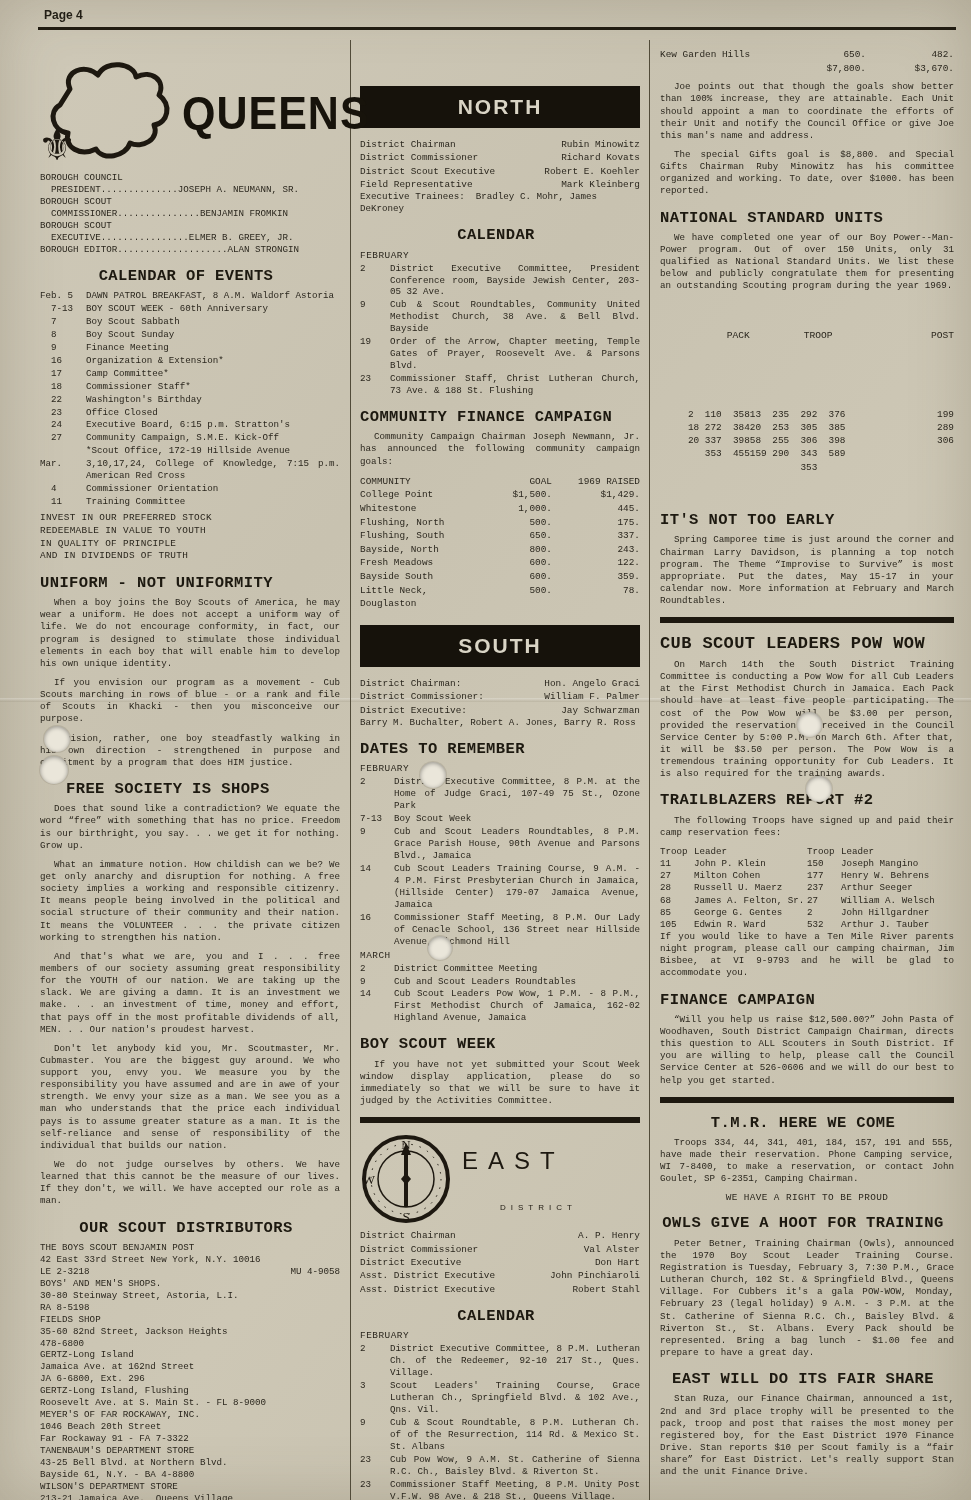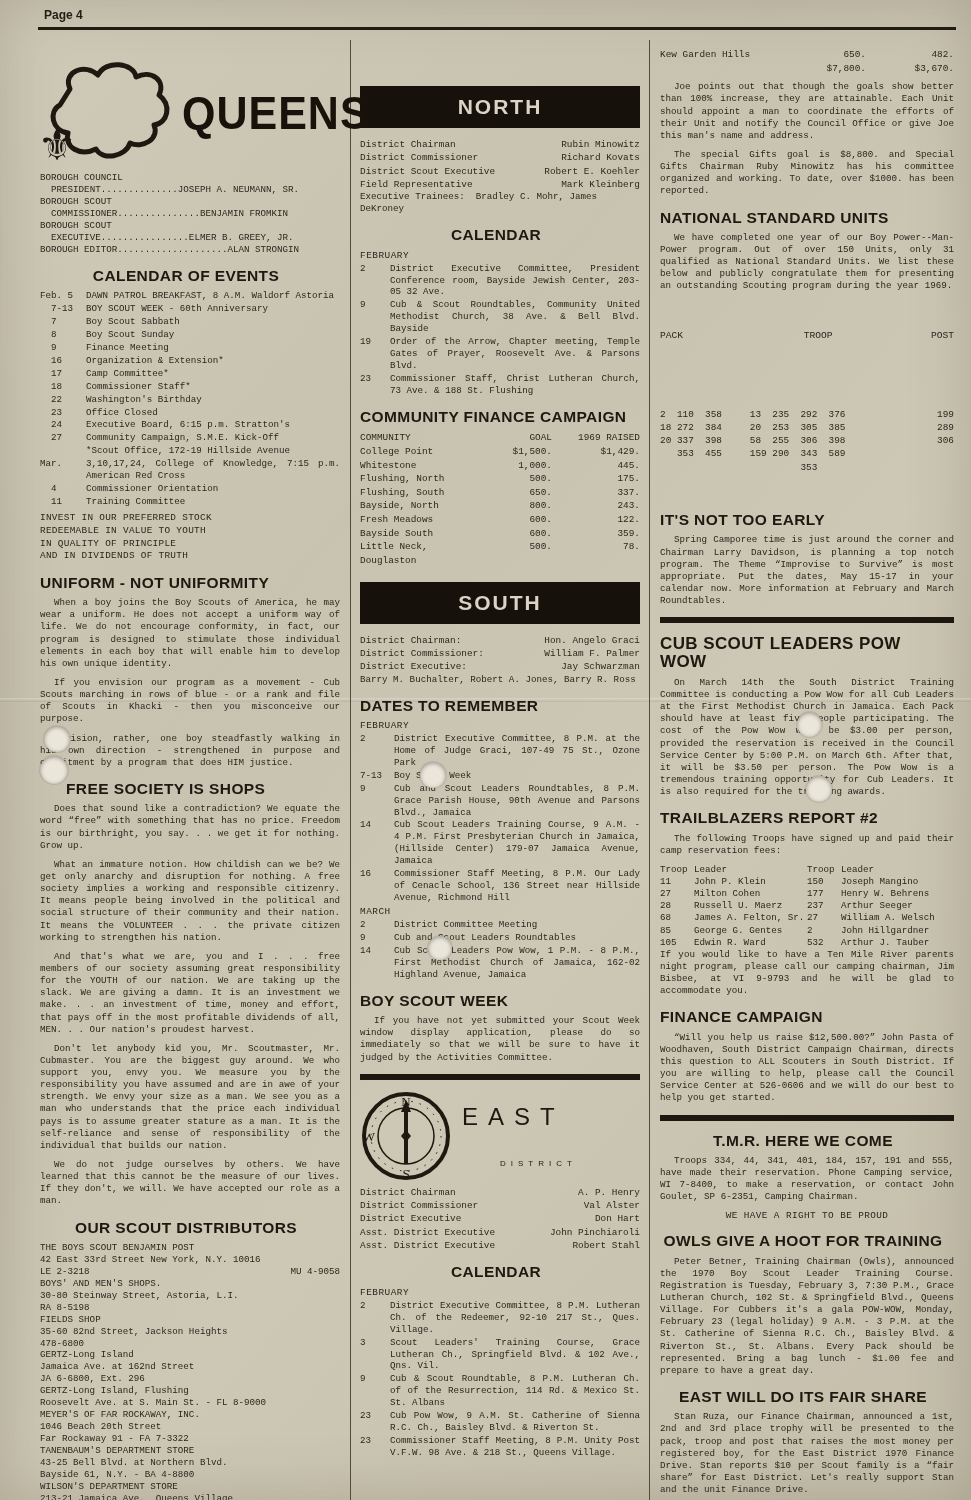--- a/index.html
+++ b/index.html
@@ -9,21 +9,21 @@
     font-family:"Liberation Mono","DejaVu Sans Mono",monospace;color:#2b271e;
     box-shadow:inset 0 0 60px rgba(90,80,55,.25);}
   .pagenum{position:absolute;top:8px;left:44px;font-family:"Liberation Sans",sans-serif;
     font-weight:bold;font-size:12px;color:#221e15;}
   .toprule{position:absolute;top:27px;left:38px;width:918px;height:3px;background:#211c12;}
   .cols{position:absolute;top:40px;left:38px;display:flex;width:918px;}
   .col{box-sizing:border-box;}
   .col-left{width:312px;padding:0 10px 0 2px;}
   .col-mid{width:300px;border-left:1.5px solid #514b39;border-right:1.5px solid #514b39;padding:0 9px;}
   .col-right{width:306px;padding:0 2px 0 10px;}
-  .h{font-family:Liberation Sans, sans-serif;font-weight:bold;font-size:15.5px;
+  .h{font-family:Liberation Mono, monospace;font-weight:bold;font-size:15.5px;
     letter-spacing:.4px;color:#1d1910;margin:12px 8px 6px 0;line-height:1.05;}
   .hc{text-align:center;}
   .banner{background:#16120b;color:#d9d4c5;font-family:"Liberation Sans",sans-serif;
     font-weight:bold;font-size:21px;letter-spacing:2px;text-align:center;
     padding:9px 0;margin:6px 0 10px 0;}
   .p{font-size:9.2px;line-height:1.32;text-align:justify;margin:0 0 7px 0;text-indent:14px;}
   .p-noindent{text-indent:0;}
   .preline{white-space:pre-wrap;font-size:9.2px;line-height:1.3;}
   .ctr{text-align:left;}
   .evrow{display:flex;font-size:9.2px;line-height:1.3;margin-bottom:1px;}
@@ -32,21 +32,21 @@
   .evt{flex:1;text-align:justify;}
   .monthlbl{font-size:9.4px;letter-spacing:.5px;margin:2px 0 2px 0;}
   .pair{display:flex;justify-content:space-between;font-size:9.4px;line-height:1.42;}
   .t3row{display:flex;font-size:9.4px;line-height:1.45;}
   .t3c{flex:1;}
   .t3g{width:74px;text-align:right;flex:none;}
   .t3r{width:88px;text-align:right;flex:none;}
   .t3head{font-size:9.4px;}
   .units{display:flex;margin:10px 0 4px 0;font-size:9.4px;line-height:1.4;}
   .units .blk{white-space:pre;}
-  .units .bp{width:92px;}
+  .units .bp{width:92px;text-align:right;}
   .units .bt{width:140px;}
   .units .bo{flex:1;text-align:right;}
   .units .uh{font-size:9.6px;}
   .tbl-trail{display:flex;font-size:9.2px;line-height:1.32;}
   .tb-half{width:50%;}
   .tbrow{display:flex;}
   .tbn{width:34px;flex:none;}
   .rule-thick{height:6px;background:#1d180f;margin:10px 0;}
   .subhead{text-align:center;font-size:9.4px;letter-spacing:.4px;margin:1px 0 2px 0;}
   .masthead{display:flex;align-items:center;margin-top:14px;height:118px;}
@@ -290,20 +290,21 @@
             <span class="evt">Order of the Arrow, Chapter meeting, Temple Gates of Prayer, Roosevelt Ave. &amp; Parsons Blvd.</span>
           </div>
 
           <div class="evrow">
             <span class="evd evd-sm">23</span>
             <span class="evt">Commissioner Staff, Christ Lutheran Church, 73 Ave. &amp; 188 St. Flushing</span>
           </div>
         </div>
 
       <div class="h">COMMUNITY FINANCE CAMPAIGN</div>
+      <p class="p">Community Campaign Chairman Joseph Newmann, Jr. has announced the following community campaign goals:</p>
       <div class="t3row t3head">
         <span class="t3c">COMMUNITY</span>
         <span class="t3g">GOAL</span>
         <span class="t3r">1969 RAISED</span>
       </div>
       <div>
 
           <div class="t3row">
             <span class="t3c">College Point</span>
             <span class="t3g">$1,500.</span>

